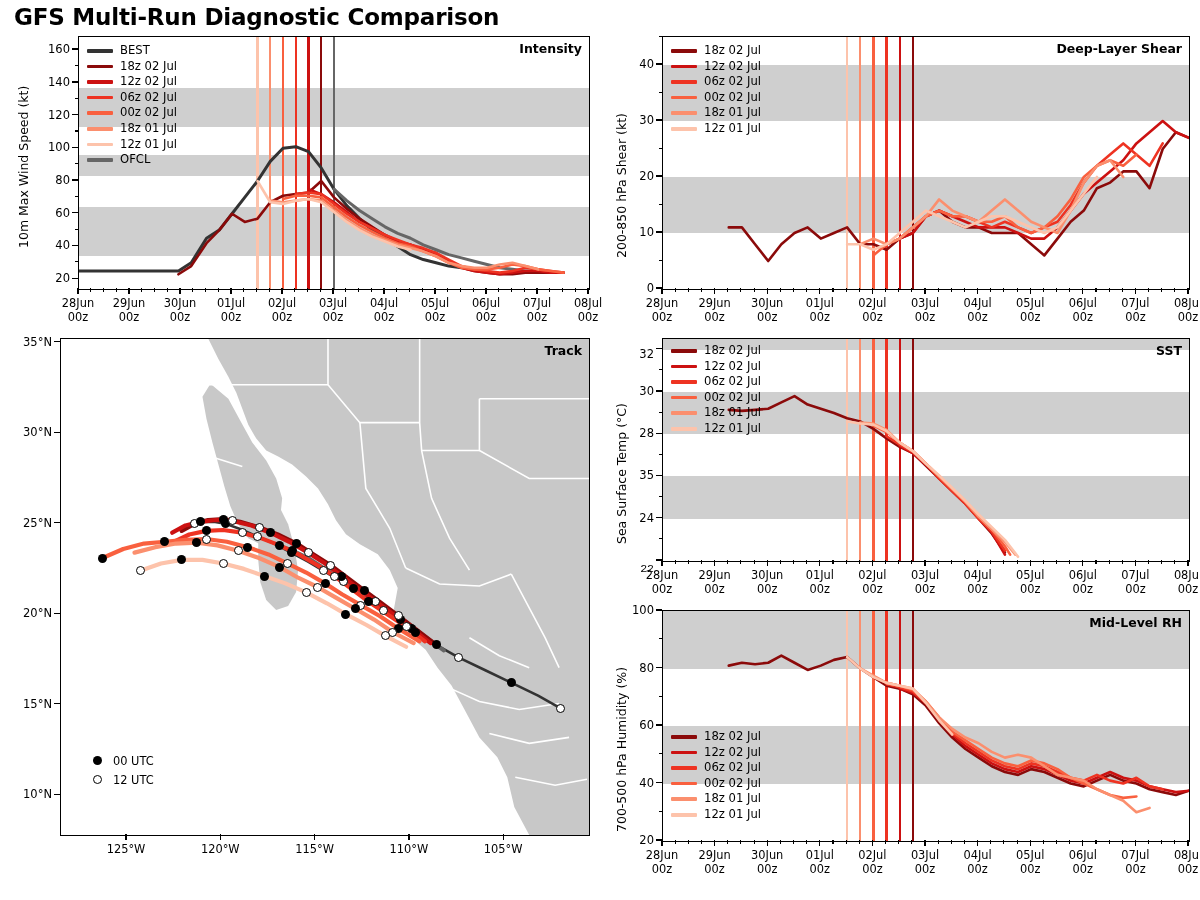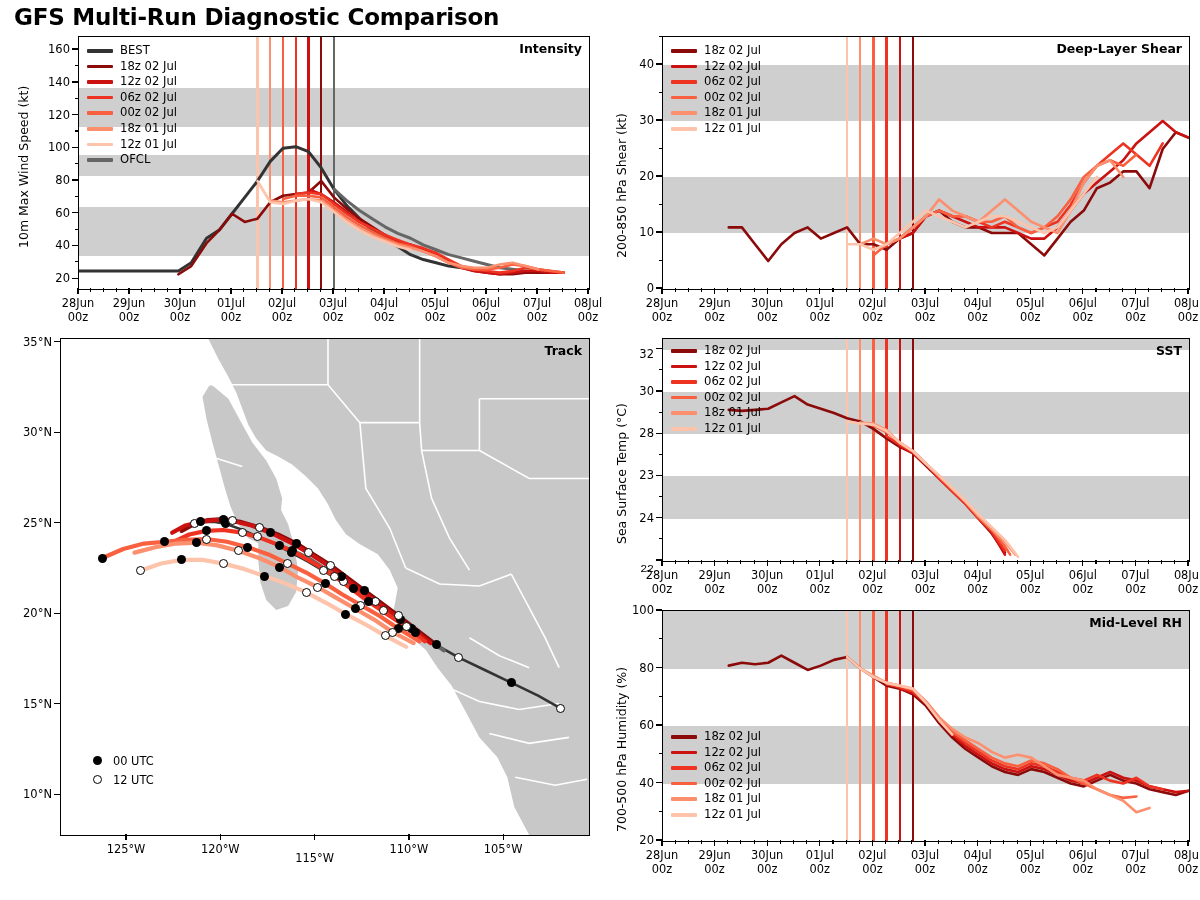--- a/index.html
+++ b/index.html
@@ -307,21 +307,21 @@
       <div class="ytickmark" style="left: 54px; top: 190.042px; width: 6px;"></div>
       <div class="ytick" style="top: 100.131px; right: 548px;">30°N</div>
       <div class="ytickmark" style="left: 54px; top: 99.5314px; width: 6px;"></div>
       <div class="ytick" style="top: 9.62044px; right: 548px;">35°N</div>
       <div class="ytickmark" style="left: 54px; top: 9.02044px; width: 6px;"></div>
       <div class="xtickmark" style="left: 125.4px; top: 502px; height: 6px;"></div>
       <div class="xtick" style="left: 126px; top: 511px;">125°W</div>
       <div class="xtickmark" style="left: 219.686px; top: 502px; height: 6px;"></div>
       <div class="xtick" style="left: 220.286px; top: 511px;">120°W</div>
       <div class="xtickmark" style="left: 313.971px; top: 502px; height: 6px;"></div>
-      <div class="xtick" style="left: 314.571px; top: 511px; margin-top: 9px;">115°W</div>
+      <div class="xtick" style="left: 314.571px; top: 511px;">115°W</div>
       <div class="xtickmark" style="left: 408.257px; top: 502px; height: 6px;"></div>
       <div class="xtick" style="left: 408.857px; top: 511px;">110°W</div>
       <div class="xtickmark" style="left: 502.543px; top: 502px; height: 6px;"></div>
       <div class="xtick" style="left: 503.143px; top: 511px;">105°W</div>
     </div>
 
   <div class="panel" id="p-shear" style="left:600px;top:30px;width:600px;height:300px;">
     <div class="plotbox" id="box-shear" style="left:62px;top:6px;width:528px;height:254px;">
       <div class="corner-label">Deep-Layer Shear</div>
     <div class="band" style="top: 140px; height: 56px;"></div>
@@ -482,21 +482,21 @@
             <div class="swatch" style="background: rgb(253, 195, 171);"></div>
             <span class="ltxt">12z 01 Jul</span>
           </div>
         </div>
       </div>
     <div class="ylabel" style="left:14px;top:212px;">Sea Surface Temp (°C)</div>
   <div class="ytick" style="top: 236px; right: 546px; font-family: Liberation Mono, monospace;">22</div>
       <div class="ytickmark" style="left: 56px; top: 227.4px; width: 6px;"></div>
       <div class="ytick" style="top: 185.714px; right: 546px;">24</div>
       <div class="ytickmark" style="left: 56px; top: 185.114px; width: 6px;"></div>
-      <div class="ytick" style="top: 143.429px; right: 546px;">23</div>
+      <div class="ytick" style="top: 143.429px; right: 546px;">35</div>
       <div class="ytickmark" style="left: 56px; top: 142.829px; width: 6px;"></div>
       <div class="ytick" style="top: 101.143px; right: 546px;">28</div>
       <div class="ytickmark" style="left: 56px; top: 100.543px; width: 6px;"></div>
       <div class="ytick" style="top: 58.8571px; right: 546px;">30</div>
       <div class="ytickmark" style="left: 56px; top: 58.2571px; width: 6px;"></div>
       <div class="ytick" style="top: 22px; right: 546px;">32</div>
       <div class="ytickmark" style="left: 56px; top: 15.9714px; width: 6px;"></div>
       <div class="yminor" style="left: 58.5px; top: 206.357px; width: 3.5px;"></div>
       <div class="yminor" style="left: 58.5px; top: 164.071px; width: 3.5px;"></div>
       <div class="yminor" style="left: 58.5px; top: 121.786px; width: 3.5px;"></div>

